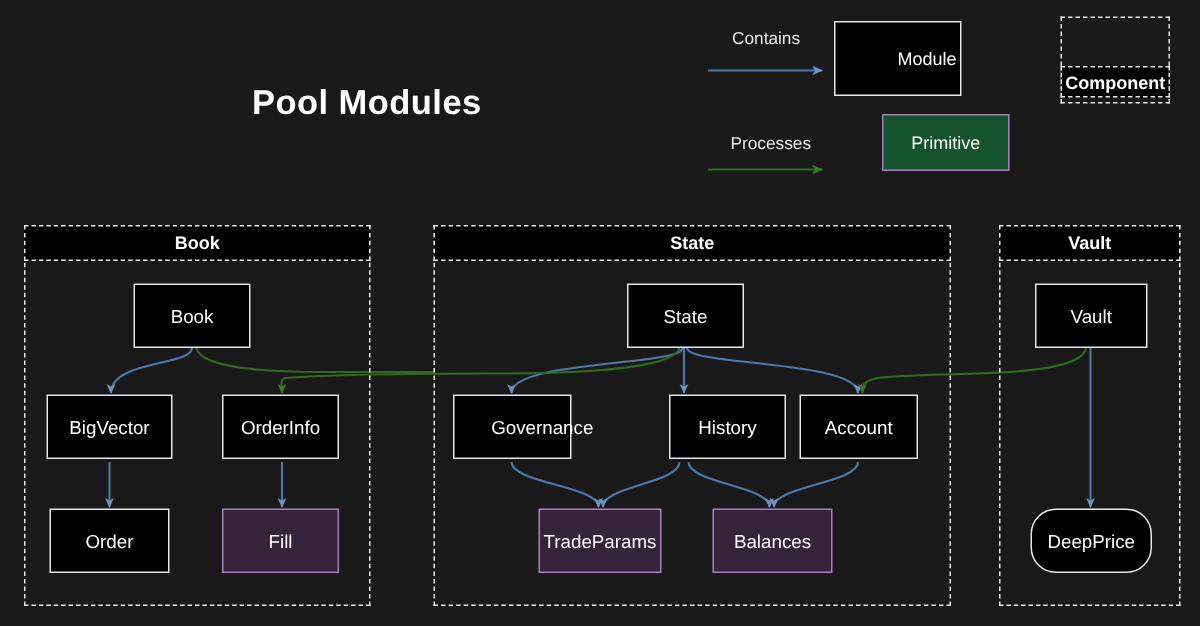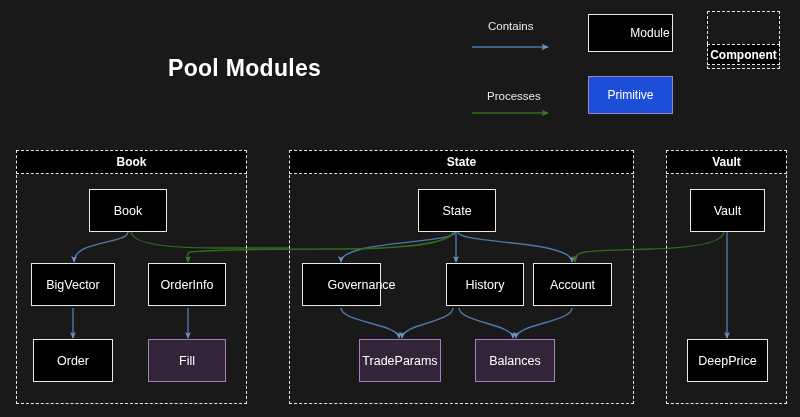--- a/index.html
+++ b/index.html
@@ -37,21 +37,21 @@
     box-sizing:border-box;
     display:flex;align-items:center;justify-content:center;
     font-size:12px;
     color:#ffffff;
   }
   .module-box{
     background:#000000;
     border:1.4px solid #e8e8e8;
   }
   .primitive-box{
-    background:#1d4ed8;
+    background:#14532d;
     border:1.4px solid #a480bd;
   }
   .component-legend{
     position:absolute;
     box-sizing:border-box;
     border:1.6px dashed #e8e8e8;
     background:transparent;
   }
   .component-legend-title{
     position:absolute;
@@ -154,21 +154,21 @@
   <div class="legend-label" style="left:487px;top:90px;">Processes</div>
   <svg style="position:absolute;left:470px;top:106px;" width="90" height="14">
     <path d="M2,7 L78,7" stroke="#2f6b1f" stroke-width="1.4" fill="none" marker-end="url(#ah-green2)"></path>
     <defs>
       <marker id="ah-green2" viewBox="0 0 10 10" refX="8.5" refY="5" markerWidth="5.5" markerHeight="5.5" orient="auto-start-reverse">
         <path d="M0,0.8 L9.5,5 L0,9.2 L2.4,5 Z" fill="#3c7a2a"></path>
       </marker>
     </defs>
   </svg>
 
-  <div class="legend-box module-box" style="left:588px;top:14px;width:85px;height:38px;padding-left:39px;">Module</div>
+  <div class="legend-box module-box" style="left:556px;top:14px;width:85px;height:50px;padding-left:39px;">Module</div>
 
   <div class="legend-box primitive-box" style="left:588px;top:76px;width:85px;height:38px;">Primitive</div>
 
   <div class="component-legend" style="left:707px;top:11px;width:73px;height:58px;"></div>
   <div class="component-legend-title" style="left:707px;top:7px;width:73px;height:21px;margin-top:37px;">Component</div>
 
   <div class="container-group" style="left:16px;top:150px;width:231px;height:254px;"></div>
   <div class="container-title" style="left:16px;top:150px;width:231px;height:24px;">Book</div>
 
   <div class="node module" style="left:89px;top:189px;width:78px;height:43px;">Book</div>
@@ -184,15 +184,15 @@
   <div class="node module" style="left:302px;top:263px;width:79px;height:43px;padding-left:40px;">Governance</div>
   <div class="node module" style="left:418px;top:263px;width:78px;height:43px;margin-left:28px;">History</div>
   <div class="node primitive" style="left:359px;top:339px;width:82px;height:43px;">TradeParams</div>
   <div class="node module" style="left:533px;top:263px;width:79px;height:43px;">Account</div>
   <div class="node primitive" style="left:475px;top:339px;width:80px;height:43px;">Balances</div>
 
   <div class="container-group" style="left:666px;top:150px;width:121px;height:254px;"></div>
   <div class="container-title" style="left:666px;top:150px;width:121px;height:24px;">Vault</div>
 
   <div class="node module" style="left:690px;top:189px;width:75px;height:43px;">Vault</div>
-  <div class="node module" style="left:687px;top:339px;width:81px;height:43px;">DeepPrice</div>
+  <div class="node module" style="left:687px;top:339px;width:81px;height:43px;border-radius:17px;">DeepPrice</div>
 
 </div>
 
 </body></html>

